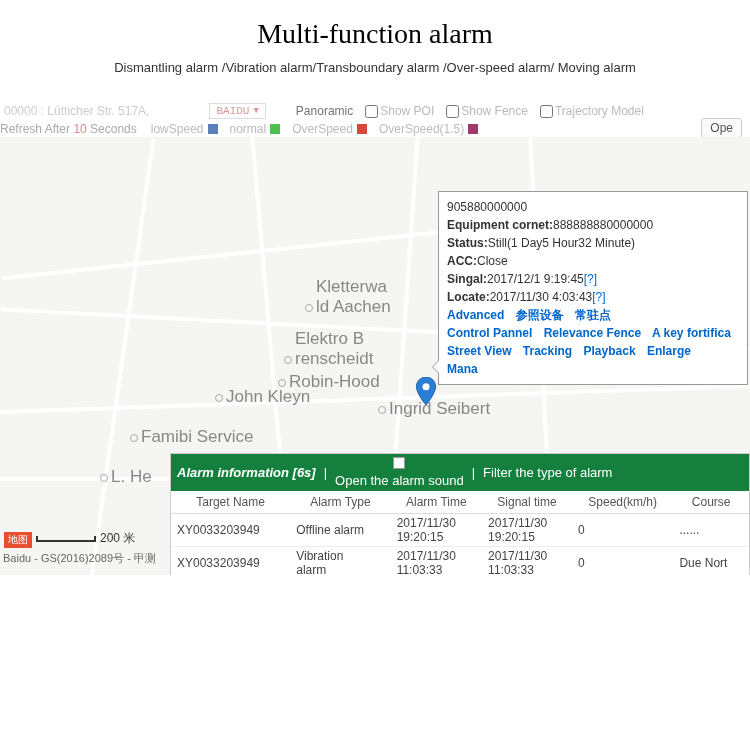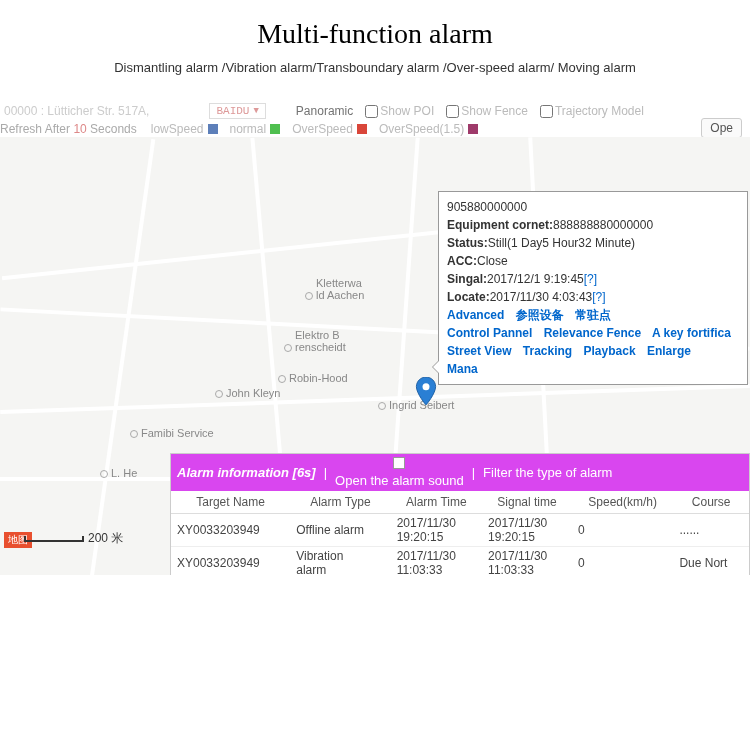--- a/index.html
+++ b/index.html
@@ -18,43 +18,43 @@
 .refresh { color: #aaa; }
 .refresh .sec { color: #d88; }
 .legend { margin-left: 14px; color: #bbb; display: flex; align-items: center; gap: 2px; }
 .legend .box { display: inline-block; width: 10px; height: 10px; margin: 0 10px 0 2px; }
 .open-btn { position: absolute; right: 8px; top: -3px; border: 1px solid #ccc; padding: 2px 8px; font-size: 12px; color: #555; background: #fafafa; border-radius: 3px; }
 .r-btn { position: absolute; right: 8px; top: 22px; border: 1px solid #ccc; padding: 1px 6px; font-size: 12px; color: #555; background: #fafafa; border-radius: 3px; }
 .map { position: relative; height: 438px; background: #f5f5f3; overflow: hidden; }
 .road { position: absolute; background: #fff; }
 .road.h { height: 4px; }
 .road.v { width: 4px; }
-.place { position: absolute; font-size: 11px; color: #888; white-space: nowrap; }
+.place { position: absolute; font-size: 17px; color: #888; white-space: nowrap; }
 .place .dot { display: inline-block; width: 8px; height: 8px; border: 1px solid #aaa; border-radius: 50%; margin-right: 3px; vertical-align: middle; }
 .pin { position: absolute; left: 415px; top: 240px; }
 .pin svg { width: 22px; height: 28px; }
 .popup { position: absolute; left: 438px; top: 54px; width: 310px; background: #fff; border: 1px solid #999; padding: 6px 8px; font-size: 12px; line-height: 1.5; color: #333; }
 .popup .device { font-weight: normal; }
 .popup b { font-weight: bold; }
 .popup .q { color: #06c; }
 .popup .links { color: #06c; font-weight: bold; }
 .popup .links span { margin-right: 8px; cursor: pointer; }
 .popup::before { content: ""; position: absolute; left: -14px; bottom: 10px; border: 7px solid transparent; border-right-color: #999; }
 .popup::after { content: ""; position: absolute; left: -12px; bottom: 11px; border: 6px solid transparent; border-right-color: #fff; }
 .alarm-panel { position: absolute; left: 170px; top: 316px; right: 0; background: #fff; border: 1px solid #ccc; }
-.alarm-header { background: #d946ef; color: #fff; font-size: 13px; padding: 3px 6px; display: flex; align-items: center; }
+.alarm-header { background: #15803d; color: #fff; font-size: 13px; padding: 3px 6px; display: flex; align-items: center; }
 .alarm-header .ttl { font-style: italic; font-weight: bold; }
 .alarm-header .sep { margin: 0 8px; }
 .alarm-header .open-sound { display: flex; align-items: center; gap: 4px; flex-direction: column; }
 .alarm-header .open-sound .cb { display: inline-block; width: 12px; height: 12px; background: #fff; border: 1px solid #999; }
 .alarm-table { width: 100%; border-collapse: collapse; font-size: 12px; color: #444; }
 .alarm-table th { font-weight: normal; border-bottom: 1px solid #ddd; padding: 4px 6px; color: #555; }
 .alarm-table td { border-bottom: 1px solid #eee; padding: 2px 6px; text-align: left; }
 .scale-badge { position: absolute; left: 4px; top: 395px; background: #e84f2e; color: #fff; font-size: 10px; padding: 1px 4px; }
-.scale { position: absolute; left: 24px; top: 393px; font-size: 12px; color: #333; text-align: right; }
+.scale { position: absolute; left: 36px; top: 393px; font-size: 12px; color: #333; text-align: right; }
 .scale .bar { display: inline-block; width: 60px; border-bottom: 2px solid #333; border-left: 2px solid #333; border-right: 2px solid #333; height: 6px; margin-right: 4px; vertical-align: middle; }
 .copyright { position: absolute; left: 3px; top: 414px; font-size: 11px; color: #666; }
 .chev { font-size: 9px; margin-left: 4px; }
 </style>
 </head>
 <body>
 
 <div class="title-area">
   <div class="main-title">Multi-function alarm</div>
   <div class="subtitle">Dismantling alarm /Vibration alarm/Transboundary alarm /Over-speed alarm/ Moving alarm</div>
@@ -195,14 +195,15 @@
 10:43:35</td>
               <td style="white-space: pre;">0</td>
               <td style="white-space: pre;"></td>
             </tr>
           </tbody>
       </table>
     </div>
 
     <div class="scale-badge">地图</div>
     <div class="scale"><span class="bar"></span><span>200 米</span></div>
+    <div class="copyright">Baidu - GS(2016)2089号 - 甲测</div>
   </div>
 </div>
 
 </body></html>

